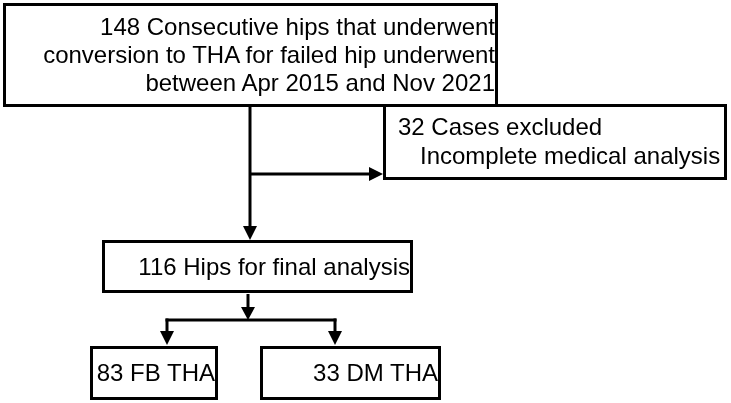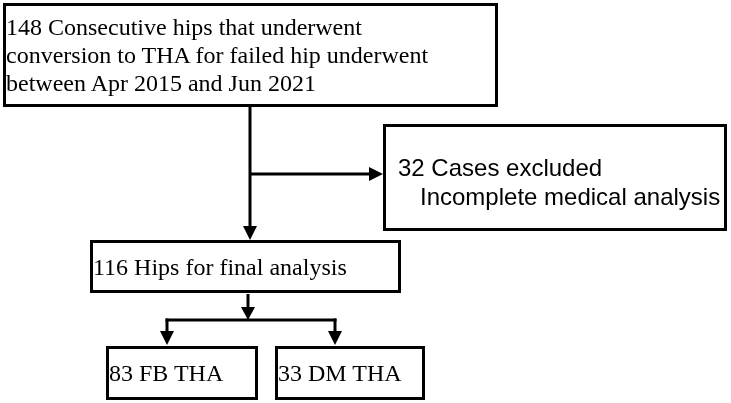--- a/index.html
+++ b/index.html
@@ -21,36 +21,35 @@
   }
   .node {
     position: absolute;
     box-sizing: border-box;
     border: 3px solid #000000;
     background: #ffffff;
   }
   .center {
     display: flex;
     flex-direction: column;
-    align-items: flex-start;
+    align-items: flex-end;
     justify-content: center;
     text-align: center;
-    font-family: Liberation Serif, serif;
   }
   .tline { white-space: nowrap; line-height: 28px; }
   #box-initial { left: 3px;   top: 3px;   width: 495px; height: 104px; }
   #box-excluded {
-    left: 383px; top: 124px; width: 344px; height: 107px;
-    padding: 26px 2px 0 12px;
+    left: 383px; top: 104px; width: 344px; height: 76px;
+    padding: 5px 2px 0 12px;
   }
   #box-excluded .tline { line-height: 29px; }
   .indent { padding-left: 22px; }
-  #box-final { left: 90px;  top: 240px; width: 311px; height: 53px; }
-  #box-fb    { left: 106px;  top: 346px; width: 152px; height: 54px; }
-  #box-dm    { left: 260px; top: 346px; width: 150px; height: 54px; margin-left: 15px; }
+  #box-final { left: 102px;  top: 240px; width: 311px; height: 53px; }
+  #box-fb    { left: 90px;  top: 346px; width: 128px; height: 54px; }
+  #box-dm    { left: 260px; top: 346px; width: 181px; height: 54px; }
 </style>
 </head>
 <body>
 
 <div class="canvas">
 
   <svg class="connectors" width="731" height="403" viewBox="0 0 731 403">
     <g stroke="#000000" stroke-width="3" fill="#000000">
       <line x1="250" y1="107" x2="250" y2="227"></line>
       <polygon points="243,226 257,226 250,240" stroke="none"></polygon>
@@ -72,21 +71,21 @@
     </g>
     <g stroke="#000000" stroke-width="3" fill="#000000">
       <line x1="335" y1="318.5" x2="335" y2="332"></line>
       <polygon points="328,331 342,331 335,345" stroke="none"></polygon>
     </g>
   </svg>
 
   <div class="node center" id="box-initial">
     <div class="tline">148 Consecutive hips that underwent</div>
     <div class="tline">conversion to THA for failed hip underwent</div>
-    <div class="tline">between Apr 2015 and Jun 2021</div>
+    <div class="tline">between Apr 2015 and Nov 2021</div>
   </div>
 
   <div class="node" id="box-excluded">
     <div class="tline">32 Cases excluded</div>
     <div class="tline indent">Incomplete medical analysis</div>
   </div>
 
   <div class="node center" id="box-final">
     <div class="tline">116 Hips for final analysis</div>
   </div>

